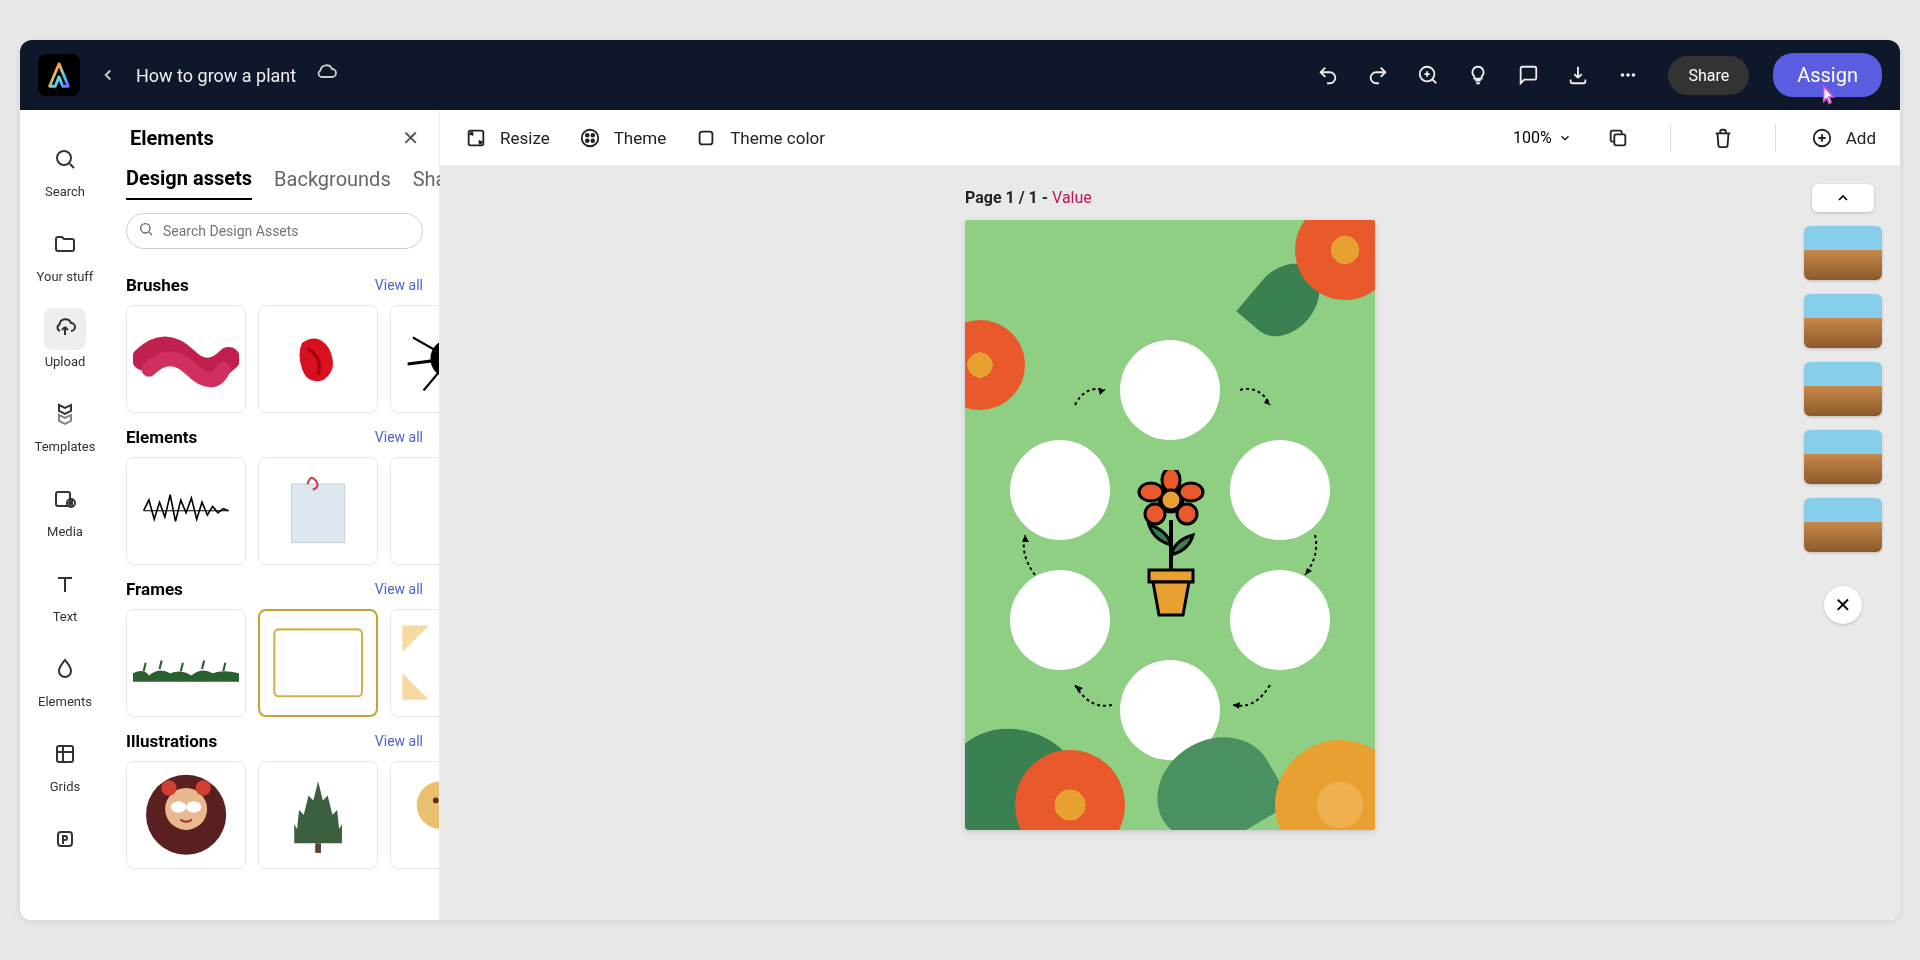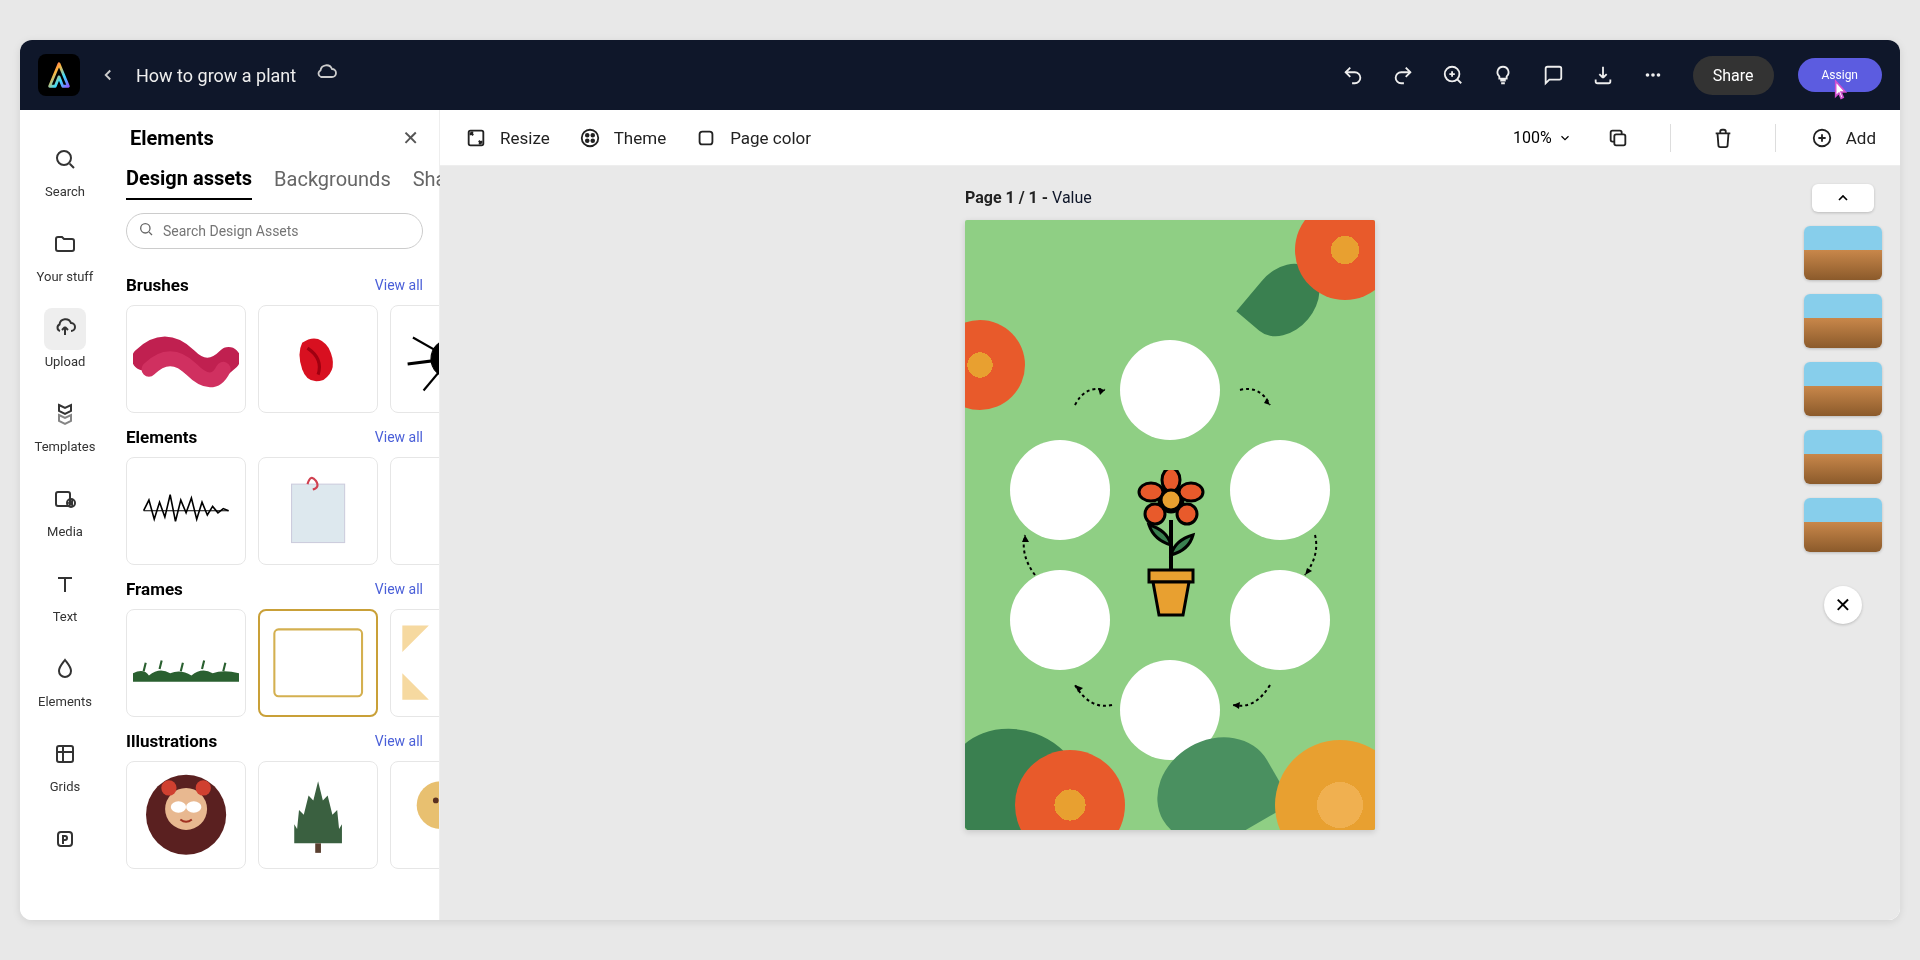--- a/index.html
+++ b/index.html
@@ -9,21 +9,21 @@
 
 .topbar { height: 70px; background: #0f172a; display: flex; align-items: center; padding: 0 18px; gap: 14px; color: #fff; }
 .logo { width: 42px; height: 42px; background: #000; border-radius: 8px; display: flex; align-items: center; justify-content: center; }
 .logo svg { width: 30px; height: 30px; }
 .back-btn { width: 28px; height: 28px; display: flex; align-items: center; justify-content: center; cursor: pointer; color: #ccc; }
 .doc-title { font-size: 18px; font-weight: 400; color: #eee; }
 .cloud-icon { color: #ccc; margin-left: 4px; }
 .topbar-spacer { flex: 1; }
 .topbar-icon { width: 36px; height: 36px; display: flex; align-items: center; justify-content: center; cursor: pointer; color: #eee; border-radius: 6px; }
 .share-btn { background: #333; color: #fff; padding: 10px 20px; border-radius: 20px; font-size: 16px; cursor: pointer; margin-left: 8px; }
-.assign-btn { background: #5c5ce0; color: #fff; padding: 10px 24px; border-radius: 20px; font-size: 12px; cursor: pointer; margin-left: 10px; position: relative; }
+.assign-btn { background: #5c5ce0; color: #fff; padding: 10px 24px; border-radius: 20px; font-size: 20px; cursor: pointer; margin-left: 10px; position: relative; }
 .assign-btn .cursor-overlay { position: absolute; bottom: -18px; left: 50%; transform: translateX(-50%); font-size: 20px; }
 .assign-glow { position: absolute; inset: -12px; border-radius: 32px; background: radial-gradient(circle, rgba(200,100,255,0.45), rgba(200,100,255,0) 70%); pointer-events: none; z-index: -1; }
 
 
 .main-row { flex: 1; display: flex; min-height: 0; }
 .left-rail { width: 90px; background: #fff; display: flex; flex-direction: column; align-items: center; padding-top: 18px; gap: 4px; }
 .rail-item { width: 72px; display: flex; flex-direction: column; align-items: center; padding: 10px 0; cursor: pointer; border-radius: 10px; color: #333; justify-content: center; }
 .rail-item.active .rail-icon-wrap { background: #eee; }
 .rail-icon-wrap { width: 42px; height: 42px; display: flex; align-items: center; justify-content: center; border-radius: 8px; }
 .rail-item span { font-size: 13px; margin-top: 4px; }
@@ -54,21 +54,21 @@
 .toolbar2 { height: 56px; display: flex; align-items: center; padding: 0 24px; gap: 28px; border-bottom: 1px solid #eee; }
 .tool-item { display: flex; align-items: center; gap: 12px; cursor: pointer; font-size: 17px; color: #222; }
 .tool-item .ico { width: 24px; height: 24px; display: flex; align-items: center; justify-content: center; }
 .toolbar2-spacer { flex: 1; }
 .zoom { display: flex; align-items: center; gap: 6px; cursor: pointer; font-size: 16px; }
 .tb-icon { width: 36px; height: 36px; display: flex; align-items: center; justify-content: center; cursor: pointer; color: #222; border-radius: 6px; }
 .tb-divider { width: 1px; height: 28px; background: #ddd; margin: 0 6px; }
 
 .canvas-scroll { flex: 1; background: #e9e9e9; position: relative; overflow: hidden; }
 .page-label { position: absolute; top: 22px; left: 50%; transform: translateX(-205px); font-size: 16px; color: #222; }
-.page-label .val { color: #0f172a; }
+.page-label .val { color: #be185d; }
 .canvas-page { position: absolute; top: 54px; left: 50%; transform: translateX(-205px); width: 410px; height: 610px; background: #8fcf84; border-radius: 2px; overflow: hidden; box-shadow: 0 2px 6px rgba(0,0,0,0.15); }
 
 
 .poster-title { position: absolute; top: 32px; left: 50%; transform: translateX(-50%); background: #fff; padding: 6px 14px; border-radius: 12px; font-size: 26px; font-weight: 900; color: #e85a2b; letter-spacing: 1px; white-space: nowrap; font-family: Arial Black, sans-serif; }
 .circle-slot { position: absolute; width: 100px; height: 100px; background: #fff; border-radius: 50%; }
 .c1 { top: 120px; left: 155px; }
 .c2 { top: 220px; left: 45px; }
 .c3 { top: 220px; left: 265px; }
 .c4 { top: 350px; left: 45px; }
 .c5 { top: 350px; left: 265px; }
@@ -426,21 +426,21 @@
               </svg>
             </span>
             <span>Theme</span>
           </div>
         <div class="tool-item">
             <span class="ico">
               <svg width="22" height="22" viewBox="0 0 24 24" fill="none" stroke="currentColor" stroke-width="2">
                 <rect x="5" y="5" width="14" height="14" rx="3"></rect>
               </svg>
             </span>
-            <span>Page color</span>
+            <span>Theme color</span>
           </div>
         <div class="toolbar2-spacer"></div>
         <div class="zoom">
             <span>100%</span>
             <svg width="14" height="14" viewBox="0 0 24 24" fill="none" stroke="currentColor" stroke-width="2">
               <polyline points="6 9 12 15 18 9"></polyline>
             </svg>
           </div>
         <div class="tb-icon">
             <svg width="22" height="22" viewBox="0 0 24 24" fill="none" stroke="currentColor" stroke-width="2">

